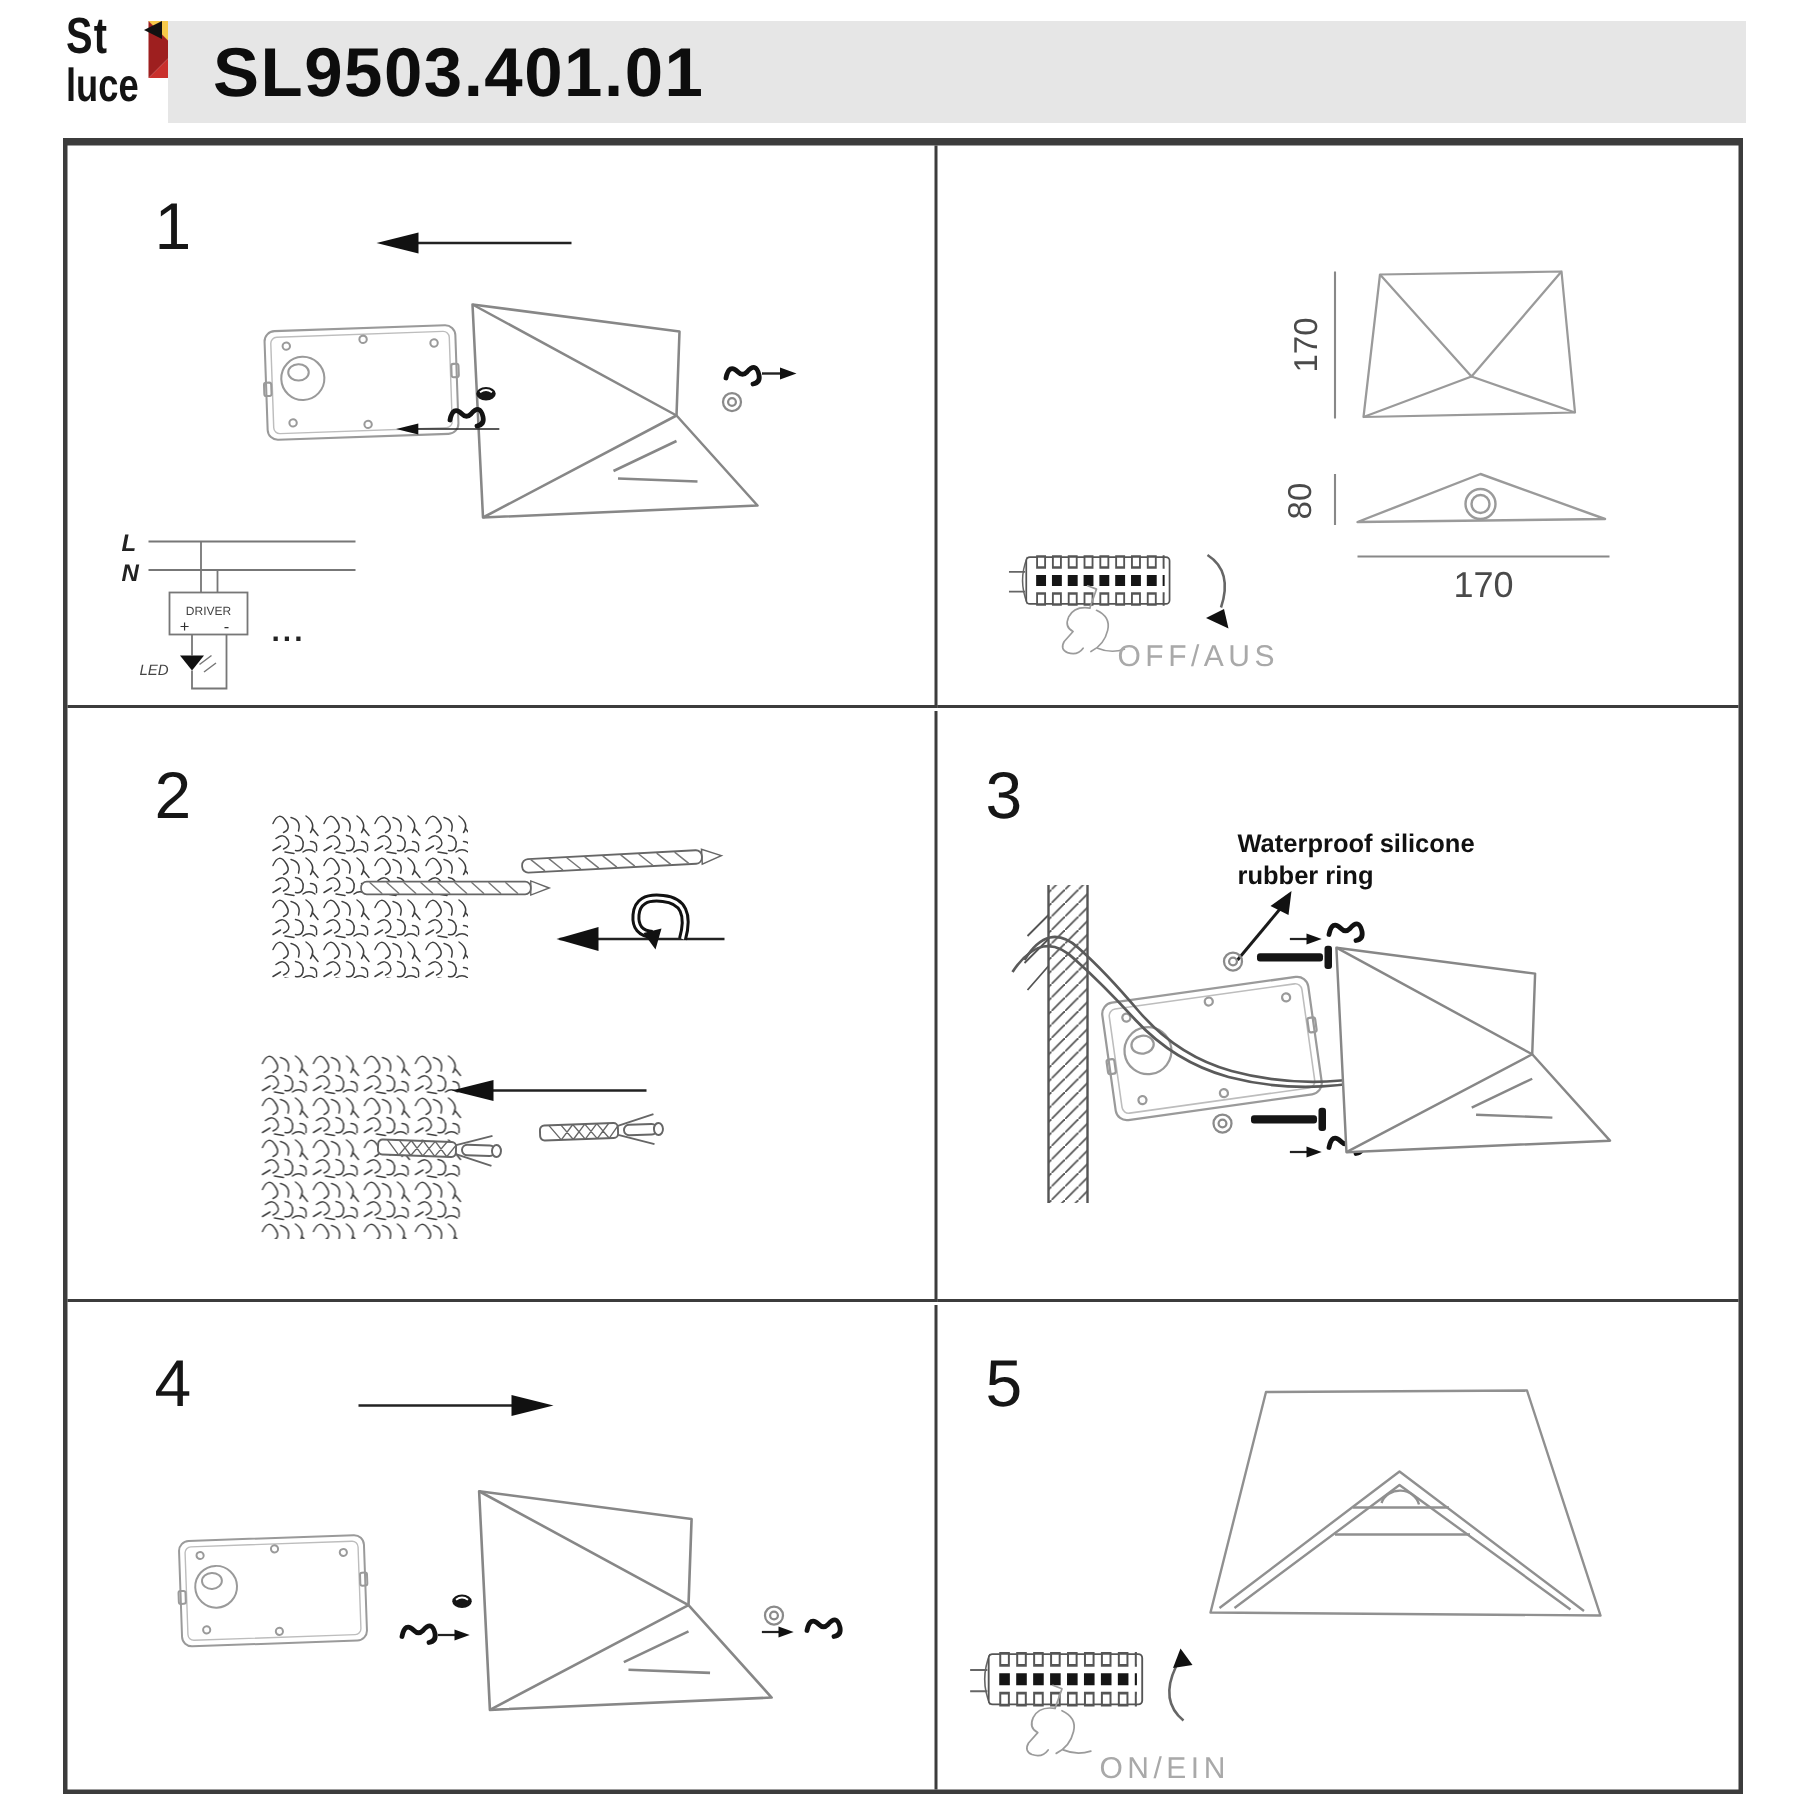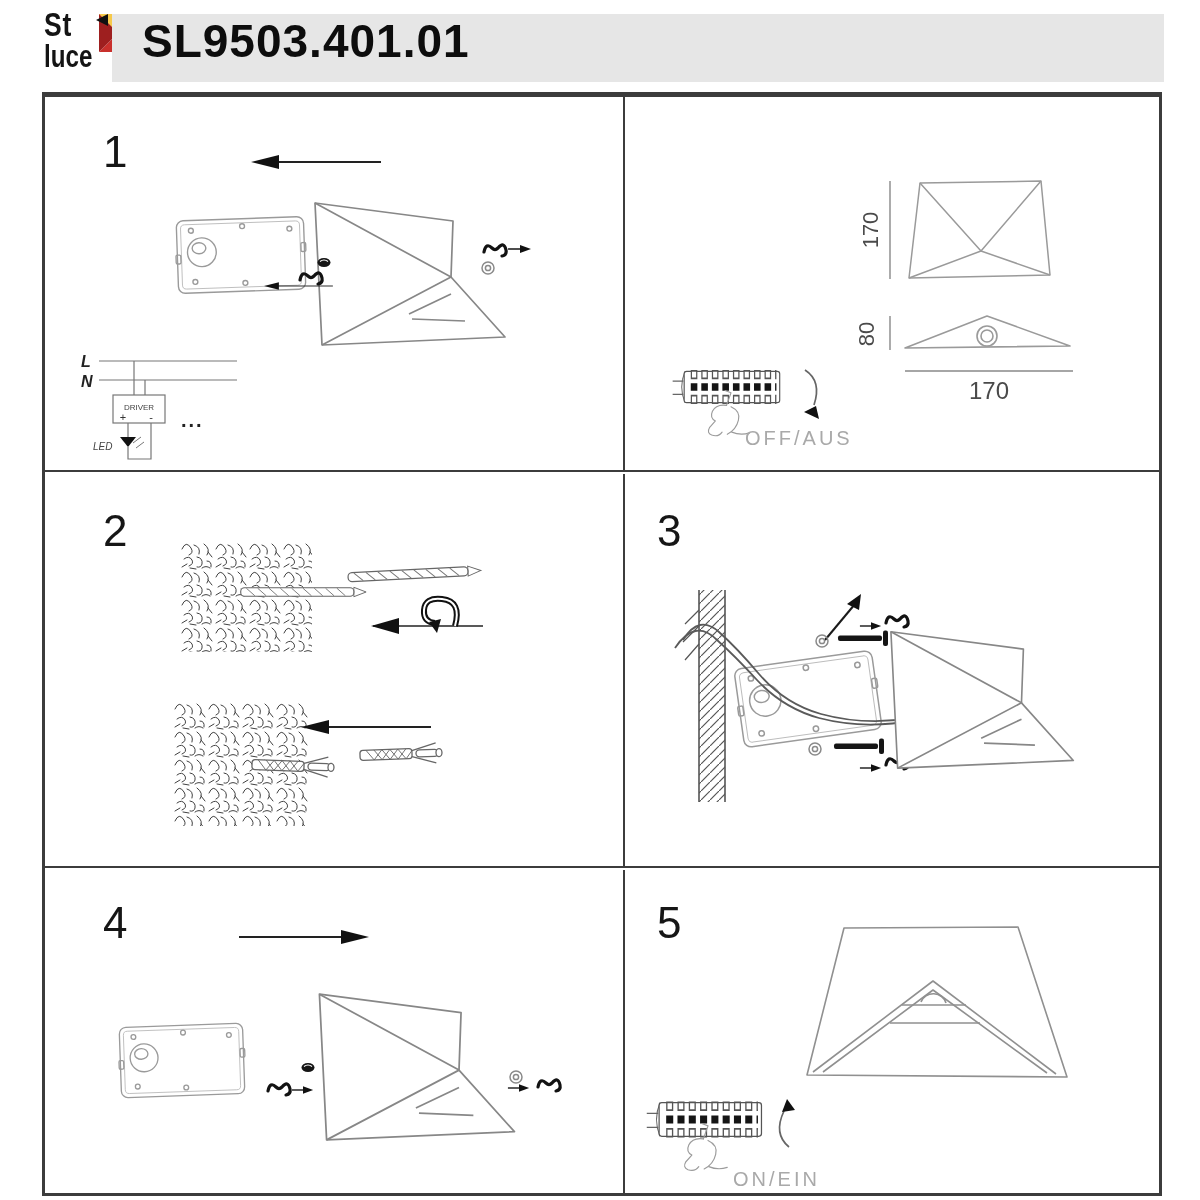--- a/index.html
+++ b/index.html
@@ -2,21 +2,21 @@
 <html><head>
 <meta charset="utf-8">
 <style>
   html,body{margin:0;padding:0;background:#fff;}
   body{width:1200px;height:1200px;position:relative;font-family:"Liberation Sans",sans-serif;color:#141414;overflow:hidden;}
   .abs{position:absolute;}
   
   #logo-text{left:44px;top:8px;font-weight:bold;line-height:0.95;transform:scaleX(.78);transform-origin:left top;}
   #logo-text .l1{font-size:34px;letter-spacing:1px;}
   #logo-text .l2{font-size:31px;margin-top:2px;}
-  #title-bar{left:112px;top:14px;width:1052px;height:68px;background:#e6e6e6;display:flex;}
+  #title-bar{left:112px;top:14px;width:1052px;height:68px;background:#e6e6e6;display:flex;align-items:center;}
   #title-bar .t{font-size:46px;font-weight:bold;letter-spacing:1px;padding-left:30px;color:#0d0d0d;}
   
   #sheet{left:42px;top:92px;width:1120px;height:1104px;border:3px solid #3c3c3c;border-top-width:5px;box-sizing:border-box;background:#fff;}
   .panel{position:absolute;box-sizing:border-box;}
   #p1{left:0;top:0;width:580px;height:375px;border-right:2px solid #3c3c3c;border-bottom:2px solid #3c3c3c;}
   #ptr{left:580px;top:0;width:534px;height:375px;border-bottom:2px solid #3c3c3c;}
   #p2{left:0;top:377px;width:580px;height:394px;border-right:2px solid #3c3c3c;border-bottom:2px solid #3c3c3c;}
   #p3{left:580px;top:377px;width:534px;height:394px;border-bottom:2px solid #3c3c3c;}
   #p4{left:0;top:773px;width:580px;height:323px;border-right:2px solid #3c3c3c;}
   #p5{left:580px;top:773px;width:534px;height:323px;}
@@ -298,20 +298,24 @@
     <svg class="abs" style="left:204px;top:280px;transform:rotate(2deg)" width="88" height="24" viewBox="0 0 86 24">
           <use href="#anchor"></use>
         </svg>
     <svg class="abs" style="left:312px;top:268px;transform:rotate(-2deg)" width="88" height="24" viewBox="0 0 86 24">
           <use href="#anchor"></use>
         </svg>
   </rect></div>
 
   <div class="panel" id="p3">
     <div class="abs stepnum" style="left:32px;top:32px">3</div>
+    <div class="abs note" style="left:200px;top:78px">
+      <div>Waterproof silicone</div>
+      <div>rubber ring</div>
+    </div>
     <svg class="abs" style="left:192px;top:118px" width="50" height="52">
       <path d="M8,48 L38,12" stroke="#1a1a1a" stroke-width="2" fill="none"></path>
       <polygon points="44,2 30,12 42,18" fill="#111"></polygon>
     </svg>
 
     <svg class="abs" style="left:58px;top:110px" width="56" height="224">
       <rect x="16" y="6" width="26" height="212" fill="url(#hatch)"></rect>
       <path d="M16,6 V218 M42,6 V218" stroke="#555" stroke-width="1.6" fill="none"></path>
       <path d="M2,40 L16,26 M0,58 L16,42 M2,76 L16,60" stroke="#555" stroke-width="1.2" fill="none"></path>
     </svg>

